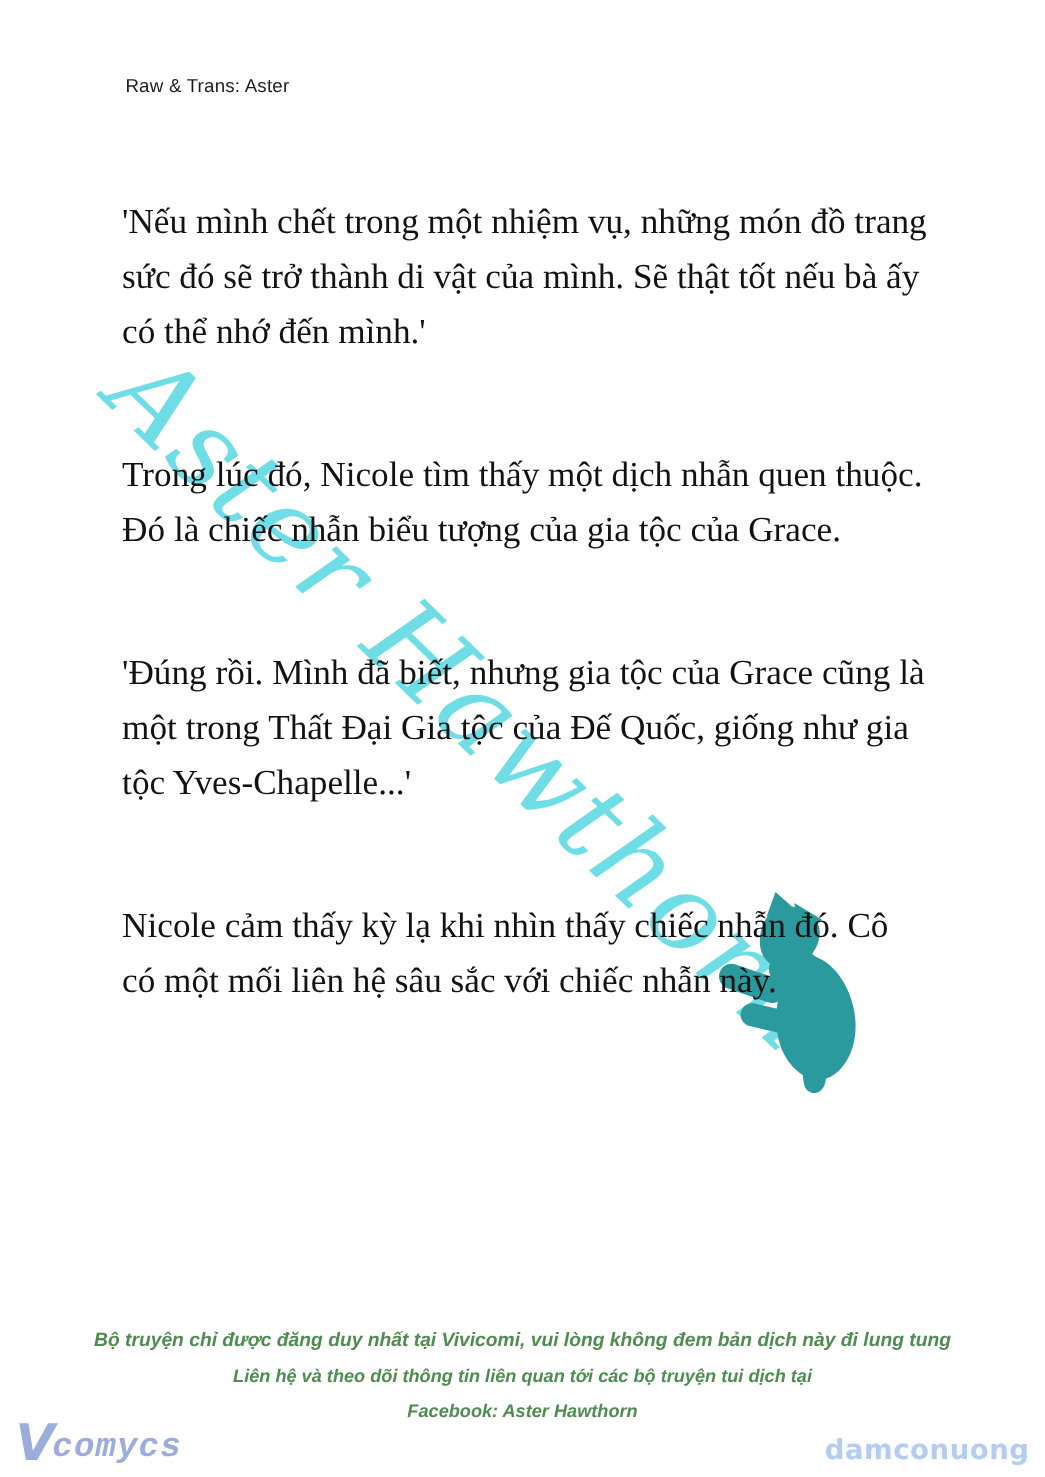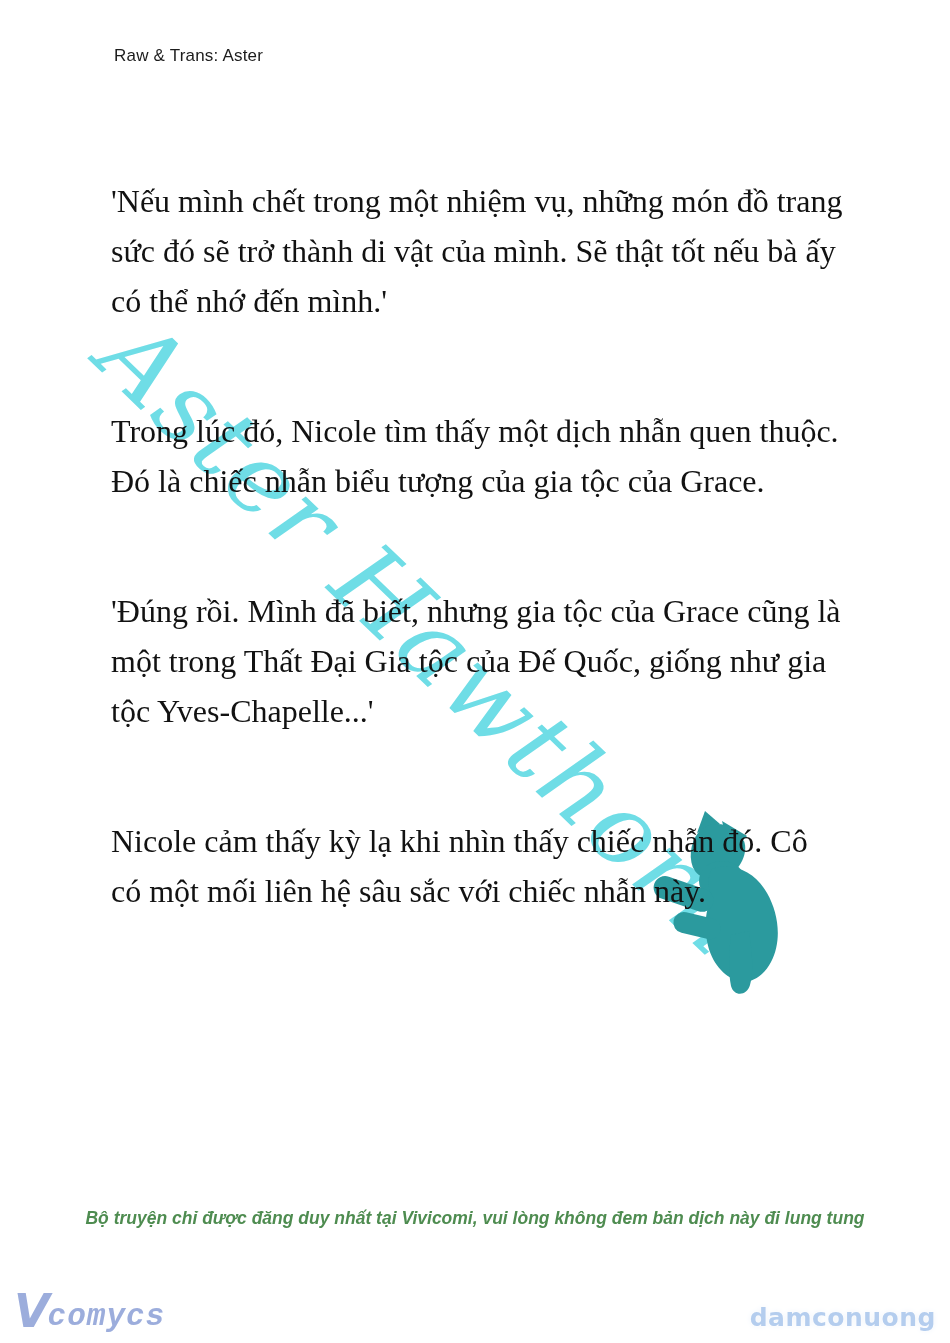--- a/index.html
+++ b/index.html
@@ -13,21 +13,21 @@
     height: 1343px;
     background: #ffffff;
     overflow: hidden;
     font-family: "Liberation Serif", serif;
   }
 
   
   .credit {
     position: absolute;
     left: 114px;
-    top: 46px;
+    top: 69px;
     font-family: "Liberation Sans", sans-serif;
     font-size: 17px;
     color: #1c1c1c;
     letter-spacing: 0.2px;
   }
 
   
   .watermark {
     position: absolute;
     left: 158px;
@@ -161,20 +161,22 @@
 
   <div class="body-text">
     <p>'Nếu mình chết trong một nhiệm vụ, những món đồ trang sức đó sẽ trở thành di vật của mình. Sẽ thật tốt nếu bà ấy có thể nhớ đến mình.'</p>
     <p>Trong lúc đó, Nicole tìm thấy một dịch nhẫn quen thuộc. Đó là chiếc nhẫn biểu tượng của gia tộc của Grace.</p>
     <p>'Đúng rồi. Mình đã biết, nhưng gia tộc của Grace cũng là một trong Thất Đại Gia tộc của Đế Quốc, giống như gia tộc Yves-Chapelle...'</p>
     <p>Nicole cảm thấy kỳ lạ khi nhìn thấy chiếc nhẫn đó. Cô có một mối liên hệ sâu sắc với chiếc nhẫn này.</p>
   </div>
 
   <div class="footer-note">
     <div class="fline1">Bộ truyện chỉ được đăng duy nhất tại Vivicomi, vui lòng không đem bản dịch này đi lung tung</div>
+    <div class="fline2">Liên hệ và theo dõi thông tin liên quan tới các bộ truyện tui dịch tại</div>
+    <div class="fline3">Facebook: Aster Hawthorn</div>
   </div>
 
   <div class="vcomycs">
     <span class="v-glyph">V</span>
     <span class="rest">comycs</span>
   </div>
 
   <div class="damconuong">damconuong</div>
 
 </div>

